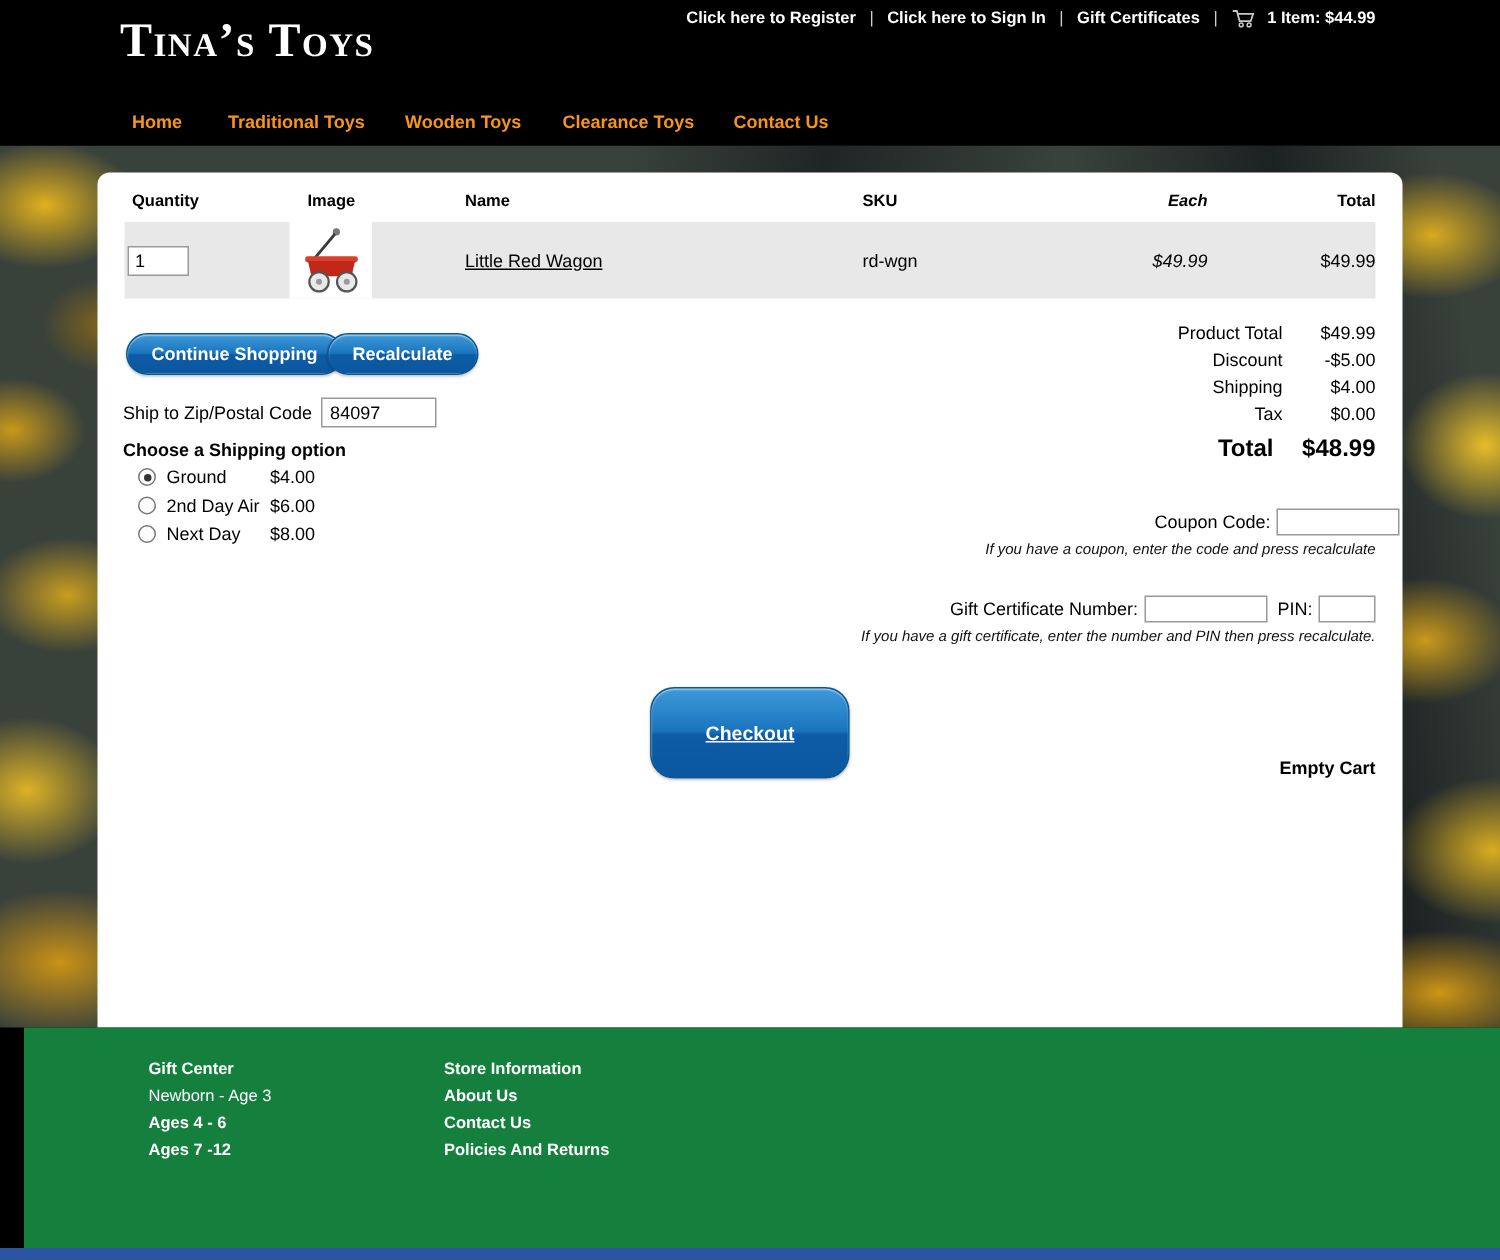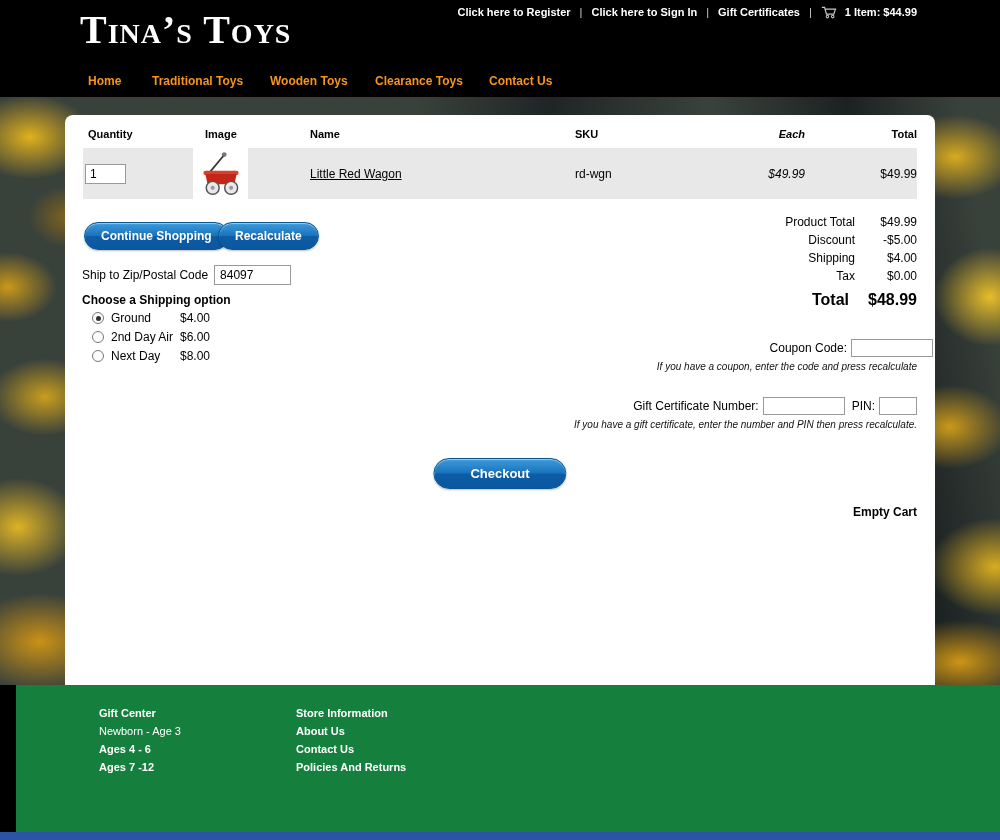--- a/index.html
+++ b/index.html
@@ -5,21 +5,21 @@
   * { margin:0; padding:0; box-sizing:border-box; }
   html,body { width:1000px; height:840px; }
   body { font-family:"Liberation Sans", sans-serif; background:#000; position:relative; overflow:hidden; }
 
   
   .header { position:absolute; left:0; top:0; width:1000px; height:97px; background:#000; z-index:3; }
   .top-links { position:absolute; top:5px; right:83px; display:flex; align-items:center; color:#fff; font-size:11px; font-weight:bold; white-space:nowrap; }
   .top-links .sep { color:#cfcfcf; margin:0 9px; font-weight:normal; }
   .top-links a { color:#fff; text-decoration:none; cursor:pointer; }
   .cart-mini { display:flex; align-items:center; gap:7px; }
-  .logo { position:absolute; left:80px; top:10px; color:#fff; font-family:"Liberation Serif", serif; font-weight:bold; font-variant:small-caps; font-size:40px; letter-spacing:1px; line-height:1; }
+  .logo { position:absolute; left:80px; top:10px; color:#fff; font-family:"Liberation Serif", serif; font-weight:bold; font-variant:small-caps; font-size:32px; letter-spacing:1px; line-height:1; }
   .nav { position:absolute; left:88px; top:74px; display:flex; }
   .nav a { color:#F7941E; font-size:12px; font-weight:bold; text-decoration:none; cursor:pointer; }
   .nav a + a { margin-left:0; }
   .nav a:nth-child(1){ width:64px; }
   .nav a:nth-child(2){ width:118px; }
   .nav a:nth-child(3){ width:105px; }
   .nav a:nth-child(4){ width:114px; }
 
   
   .bg-photo { position:absolute; left:0; top:97px; width:1000px; height:588px; background-color:#39413b;
@@ -62,21 +62,21 @@
   .c-total { right:0; }
   .qty-input { width:41px; height:20px; border:1px solid #999; background:#fff; font-size:12px; padding:1px 4px; font-family:"Liberation Sans", sans-serif; }
   .item-link { color:#000; text-decoration:underline; cursor:pointer; }
 
   
   .btn { display:inline-block; border:1px solid #0a568f; border-radius:14px; color:#fff; font-weight:bold; font-size:12px; padding:6px 16px; cursor:pointer;
          background:linear-gradient(to bottom, #3e9ada 0%, #1a74bd 48%, #0d5ca6 52%, #0b57a0 100%);
          box-shadow:inset 0 1px 1px rgba(255,255,255,.5), 0 1px 2px rgba(0,0,0,.25); font-family:"Liberation Sans", sans-serif; }
   .btn-continue { position:absolute; left:19px; top:107px; }
   .btn-recalc   { position:absolute; left:153px; top:107px; }
-  .btn-checkout { position:absolute; left:50%; top:343px; transform:translateX(-50%); padding:7px 36px; font-size:13px; border-radius:16px; }
+  .btn-checkout { position:absolute; left:50%; top:343px; transform:translateX(-50%); padding:22px 36px; font-size:13px; border-radius:16px;text-decoration:underline; }
 
   
   .zip-row { position:absolute; left:17px; top:150px; display:flex; align-items:center; font-size:12px; }
   .zip-input { width:77px; height:20px; border:1px solid #999; margin-left:6px; font-size:12px; padding:1px 5px; font-family:"Liberation Sans", sans-serif; }
   .ship-title { position:absolute; left:17px; top:178px; font-weight:bold; font-size:12px; }
   .ship-opt { position:absolute; left:27px; display:flex; align-items:center; font-size:12px; }
   .ship-opt .price { position:absolute; left:88px; white-space:nowrap; }
   .radio { appearance:none; -webkit-appearance:none; width:12px; height:12px; border:1px solid #777; border-radius:50%; background:#fdfdfd; margin:0 7px 0 0; position:relative; cursor:pointer; }
   .radio:checked::after { content:""; position:absolute; left:2.5px; top:2.5px; width:5px; height:5px; border-radius:50%; background:#333; }
 

